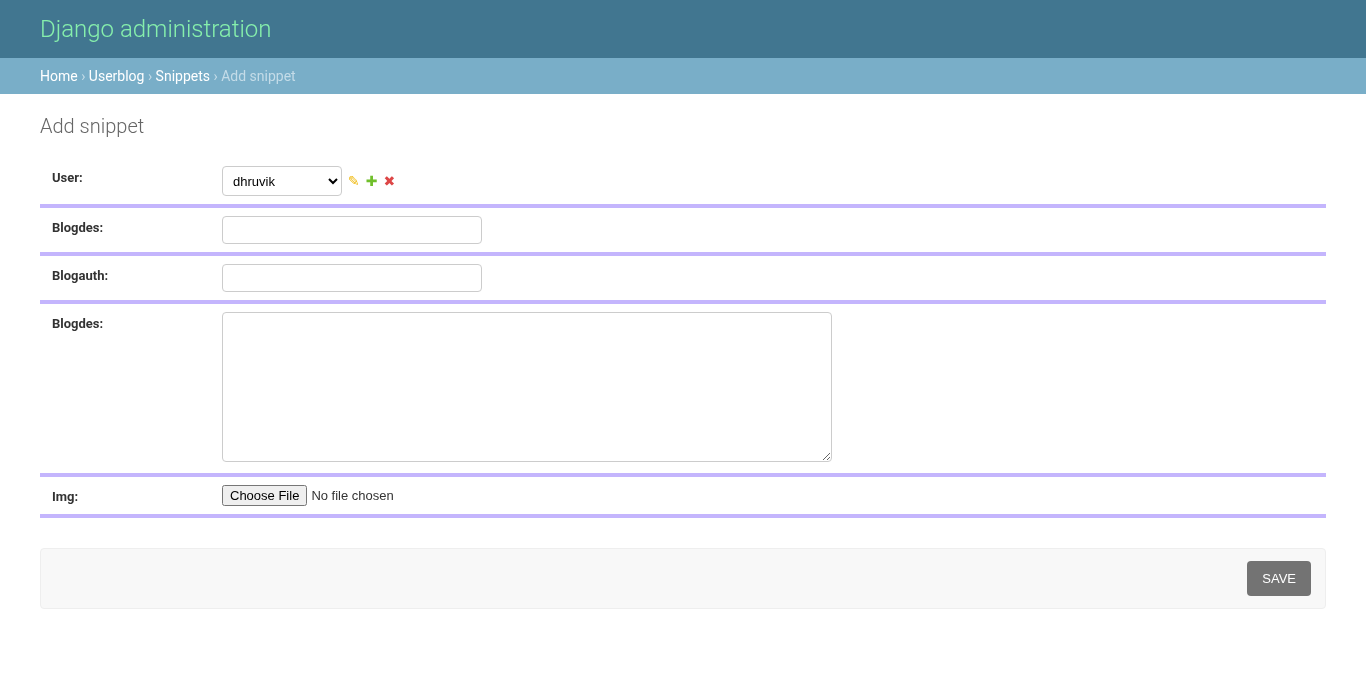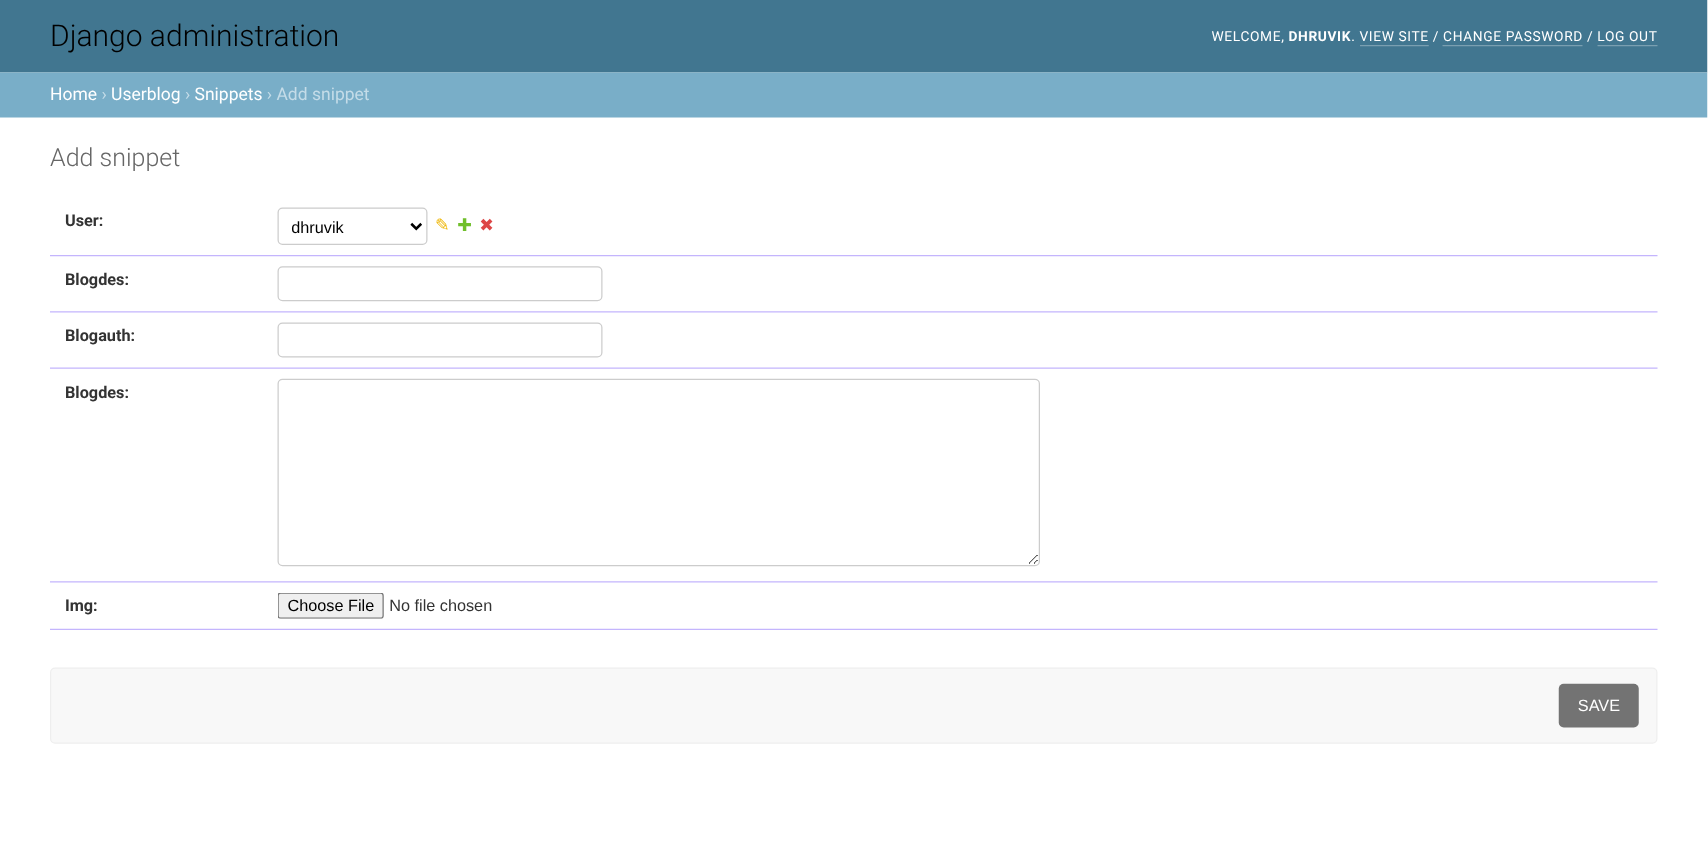--- a/index.html
+++ b/index.html
@@ -17,21 +17,21 @@
   justify-content: space-between;
   align-items: center;
   min-height: 48px;
 }
 #branding h1 {
   font-weight: 300;
   font-size: 24px;
   color: #f5dd5d;
   margin: 0;
 }
-#branding h1 a { color: #000000; text-decoration: none; }
+#branding h1 a { color: #86efac; text-decoration: none; }
 #user-tools {
   font-size: 11px;
   letter-spacing: 0.5px;
   text-transform: uppercase;
   text-align: right;
 }
 #user-tools a {
   color: #fff;
   text-decoration: none;
   border-bottom: 1px solid rgba(255,255,255,.3);
@@ -51,21 +51,21 @@
   font-size: 20px;
   font-weight: 300;
   color: #666;
   margin: 0 0 20px;
 }
 .module {
   border: none;
   margin-bottom: 30px;
 }
 .form-row {
-  border-bottom: 1px solid #c4b5fd;
+  border-bottom: 4px solid #c4b5fd;
   padding: 8px 12px;
   font-size: 13px;
   overflow: hidden;
 }
 .form-row label {
   display: block;
   float: left;
   width: 160px;
   padding: 4px 10px 0 0;
   font-size: 13px;
@@ -141,26 +141,20 @@
   float: right;
 }
 </style>
 </head>
 <body>
 
 <div id="header">
   <div id="branding">
     <h1><a href="#">Django administration</a></h1>
   </div>
-  <div id="user-tools">
-    <span>WELCOME, </span><strong>DHRUVIK</strong>.
-    <a href="#">VIEW SITE</a> /
-    <a href="#">CHANGE PASSWORD</a> /
-    <a href="#">LOG OUT</a>
-  </div>
 </div>
 
 <div class="breadcrumbs">
   <a href="#">Home</a> ›
   <a href="#">Userblog</a> ›
   <a href="#">Snippets</a> ›
   <span>Add snippet</span>
 </div>
 
 <div id="content">

